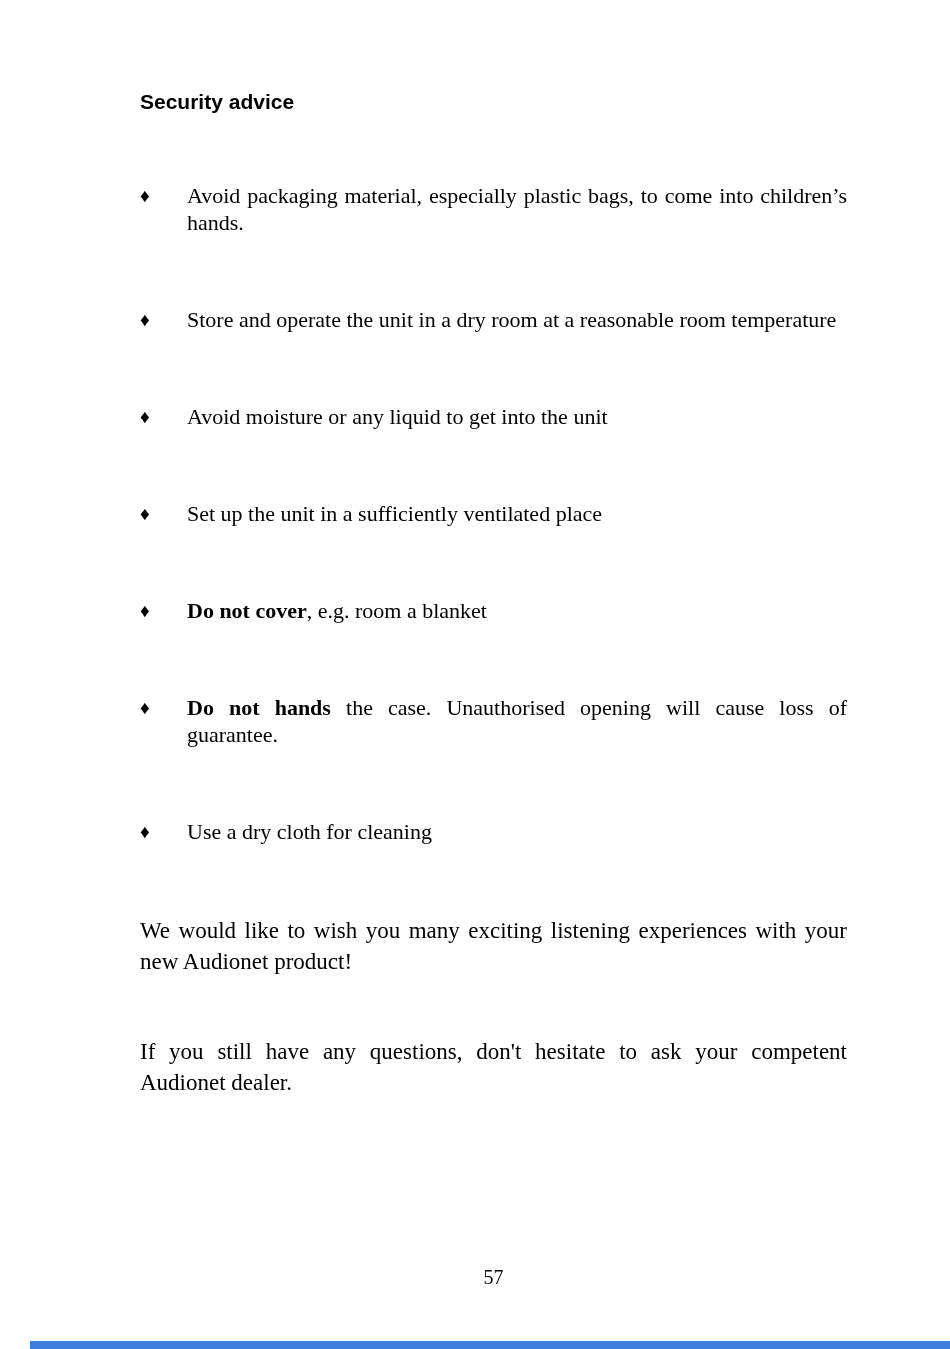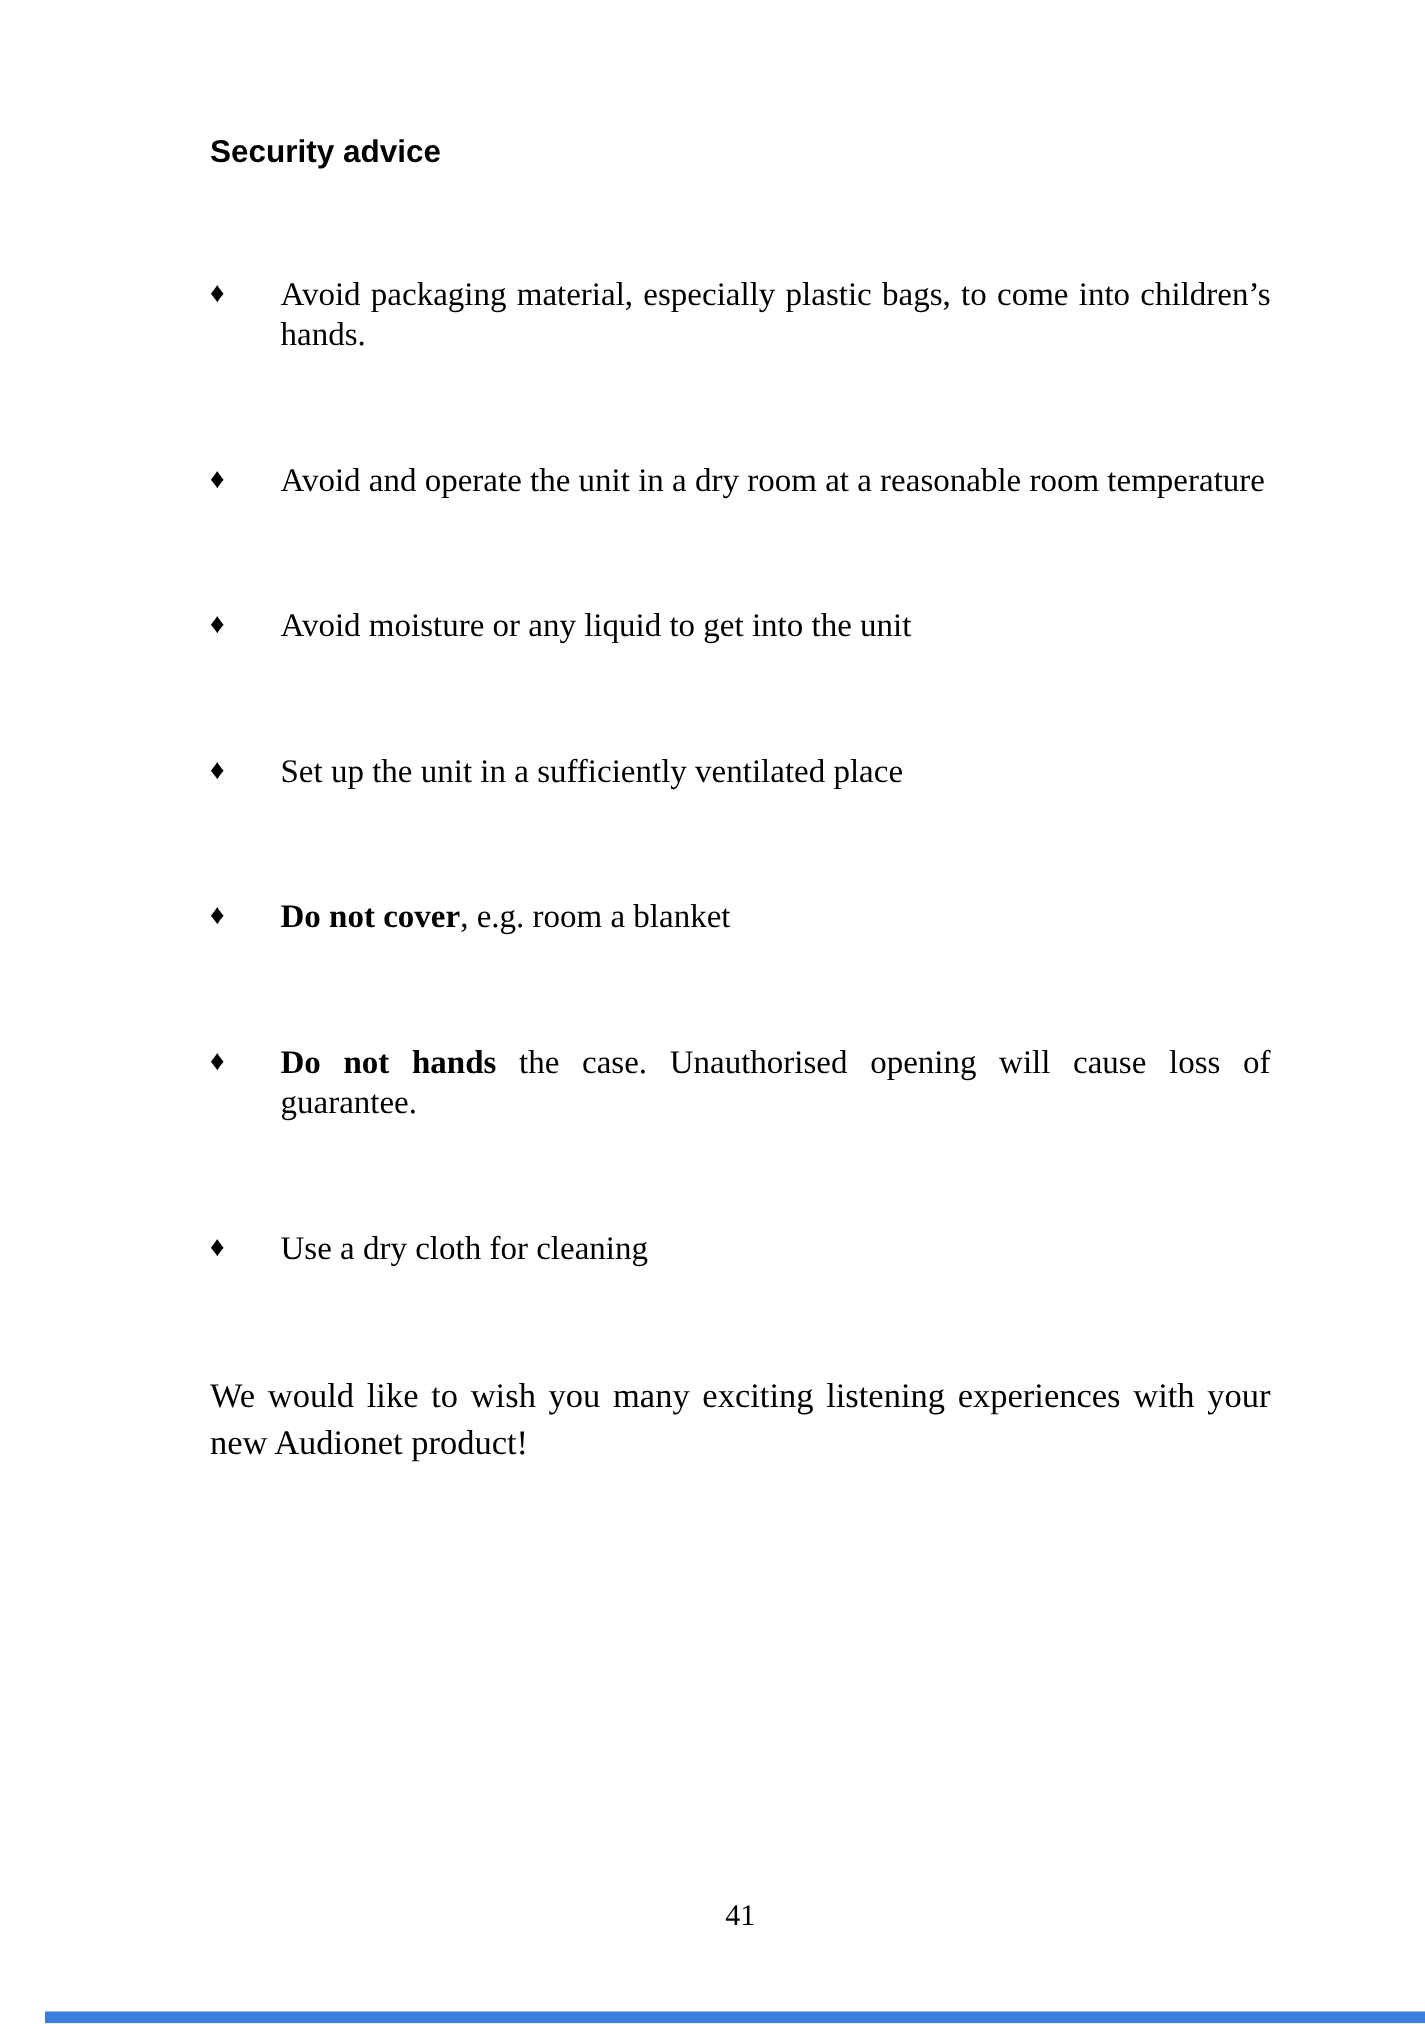--- a/index.html
+++ b/index.html
@@ -72,21 +72,21 @@
 
     <h1 class="title">Security advice</h1>
 
     <ul class="bullet-list">
       <li class="bullet-item">
         <span class="bullet-glyph">♦</span>
         <span class="bullet-text"><b></b><span>Avoid packaging material, especially plastic bags, to come into children’s hands.</span></span>
       </li>
       <li class="bullet-item">
         <span class="bullet-glyph">♦</span>
-        <span class="bullet-text"><b></b><span>Avoid and operate the unit in a dry room at a reasonable room temperature</span></span>
+        <span class="bullet-text"><b></b><span>Store and operate the unit in a dry room at a reasonable room temperature</span></span>
       </li>
       <li class="bullet-item">
         <span class="bullet-glyph">♦</span>
         <span class="bullet-text"><b></b><span>Avoid moisture or any liquid to get into the unit</span></span>
       </li>
       <li class="bullet-item">
         <span class="bullet-glyph">♦</span>
         <span class="bullet-text"><b></b><span>Set up the unit in a sufficiently ventilated place</span></span>
       </li>
       <li class="bullet-item">
@@ -97,17 +97,18 @@
         <span class="bullet-glyph">♦</span>
         <span class="bullet-text"><b>Do not hands</b><span> the case. Unauthorised opening will cause loss of guarantee.</span></span>
       </li>
       <li class="bullet-item">
         <span class="bullet-glyph">♦</span>
         <span class="bullet-text"><b></b><span>Use a dry cloth for cleaning</span></span>
       </li>
     </ul>
 
     <p class="closing closing-1">We would like to wish you many exciting listening experiences with your new Audionet product!</p>
+    <p class="closing closing-2">If you still have any questions, don't hesitate to ask your competent Audionet dealer.</p>
   </div>
 
-  <div class="page-number">41</div>
+  <div class="page-number">57</div>
   <div class="footer-bar" style="background: rgb(60, 126, 219);"></div>
 </div>
 
 </body></html>

